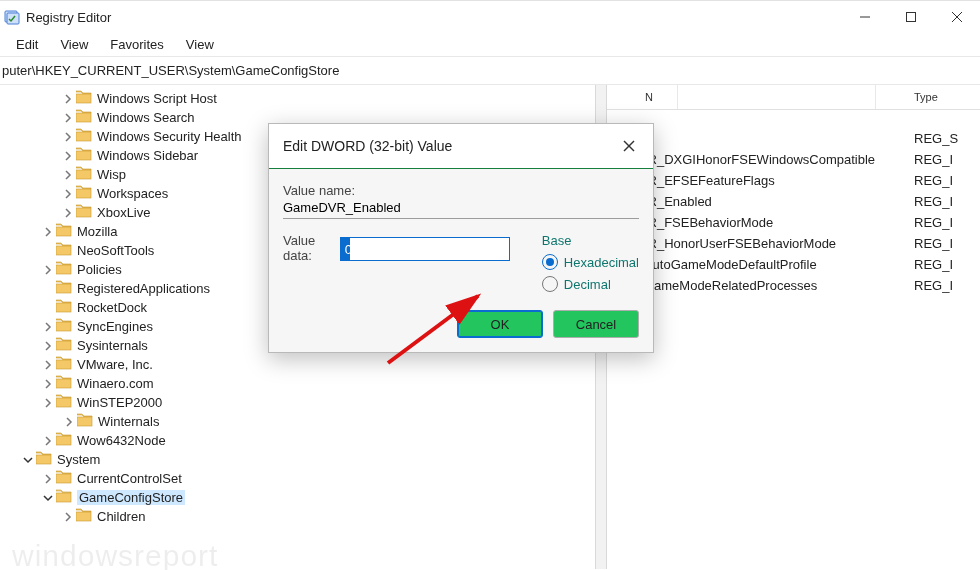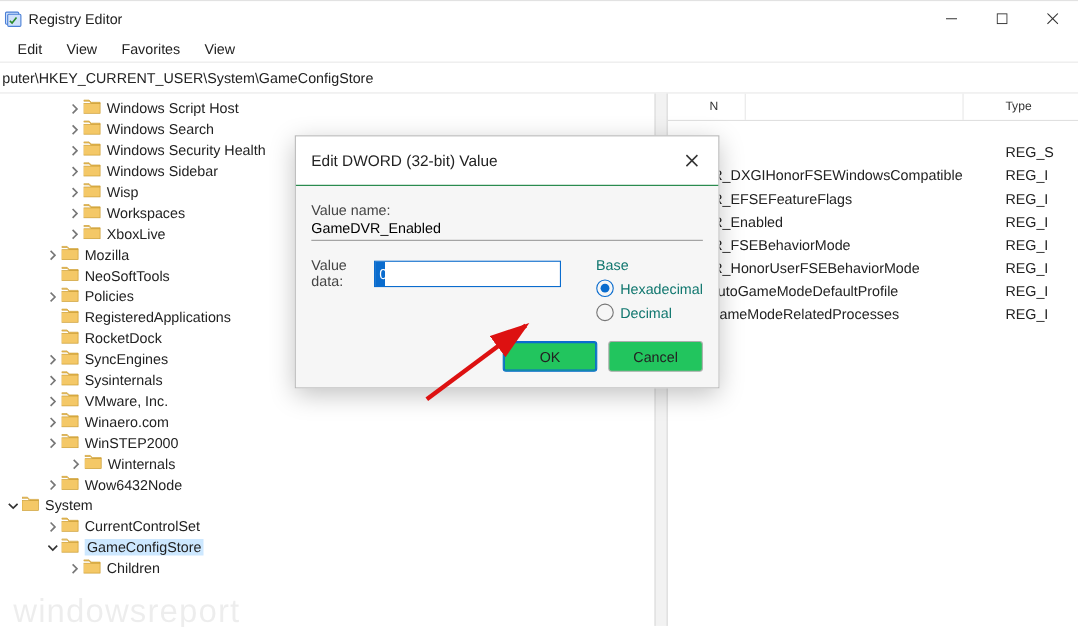--- a/index.html
+++ b/index.html
@@ -312,21 +312,21 @@
             <svg viewBox="0 0 10 10">
               <path d="M3 1 l4 4 -4 4" fill="none" stroke="#777" stroke-width="1.5"></path>
             </svg>
           </span>
           <span><svg class="fo " viewBox="0 0 16 14">
               <polygon class="top" points="0,2 5,2 7,4 15,4 15,3 7,3 5,1 0,1"></polygon>
               <rect x="0" y="4" width="15" height="9"></rect>
             </svg></span>
           <span class="tlbl">Wow6432Node</span>
         </div>
-        <div class="trow" style="padding-left: 4px;">
+        <div class="trow" style="padding-left: 20px;">
           <span class="tw">
             <svg viewBox="0 0 10 10">
               <path d="M1 3 l4 4 4-4" fill="none" stroke="#333" stroke-width="1.5"></path>
             </svg>
           </span>
           <span><svg class="fo " viewBox="0 0 16 14">
               <polygon class="top" points="0,2 5,2 7,4 15,4 15,3 7,3 5,1 0,1"></polygon>
               <rect x="0" y="4" width="15" height="9"></rect>
             </svg></span>
           <span class="tlbl">System</span>

